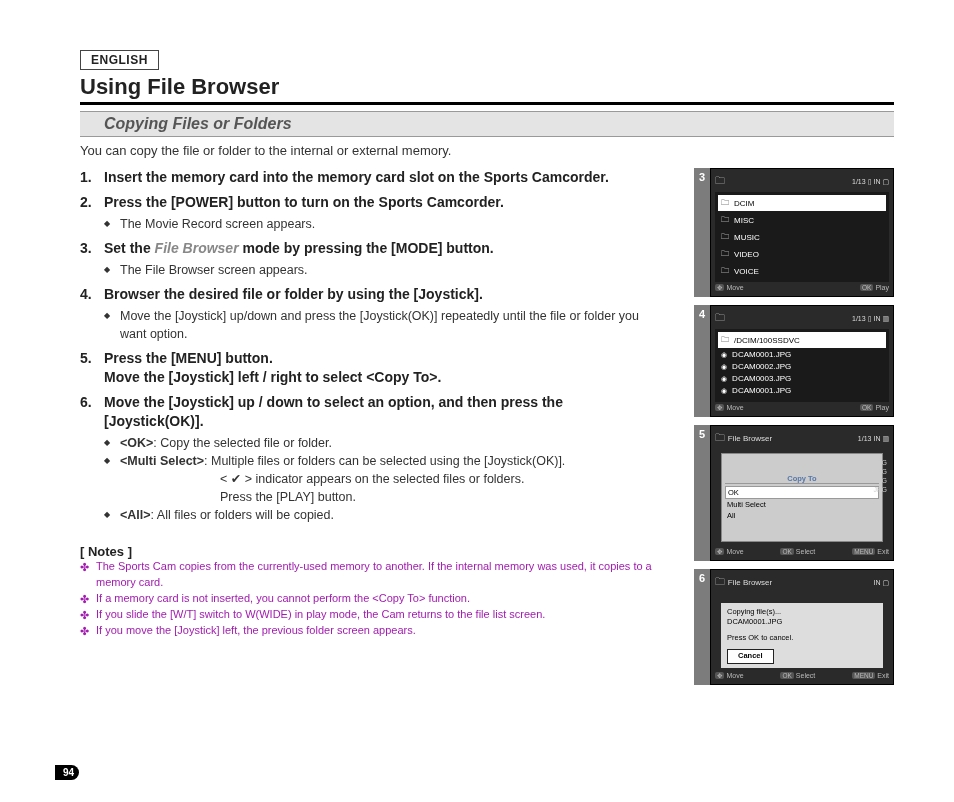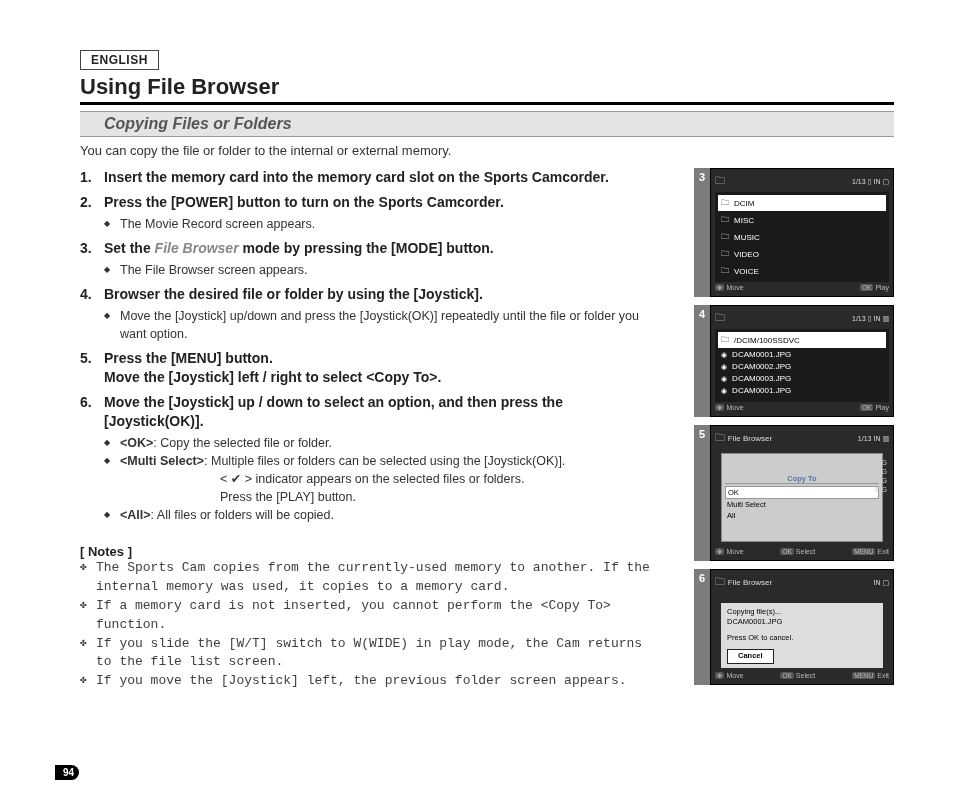--- a/index.html
+++ b/index.html
@@ -78,26 +78,25 @@
     position: absolute;
     left: 0;
     font-size: 8px;
     top: 3px;
   }
   .opt-label { font-weight: bold; }
   .opt-indent { margin-left: 100px; display:block;}
   .notes-head { font-weight: bold; font-size: 13px; margin-top: 20px; }
   ul.notes { list-style:none; }
   ul.notes > li {
-    font-size: 13px;
+    font-size: 11px;
     padding-left: 16px;
     position: relative;
     line-height: 1.45;
-    color:#404040;
-    font-family:Liberation Mono, monospace;
+    color:#a21caf;
   }
   ul.notes > li::before {
     content: "✤";
     position: absolute;
     left: 0;
     font-size: 11px;
     top: 1px;
   }
   .pagenum {
     position:absolute;

